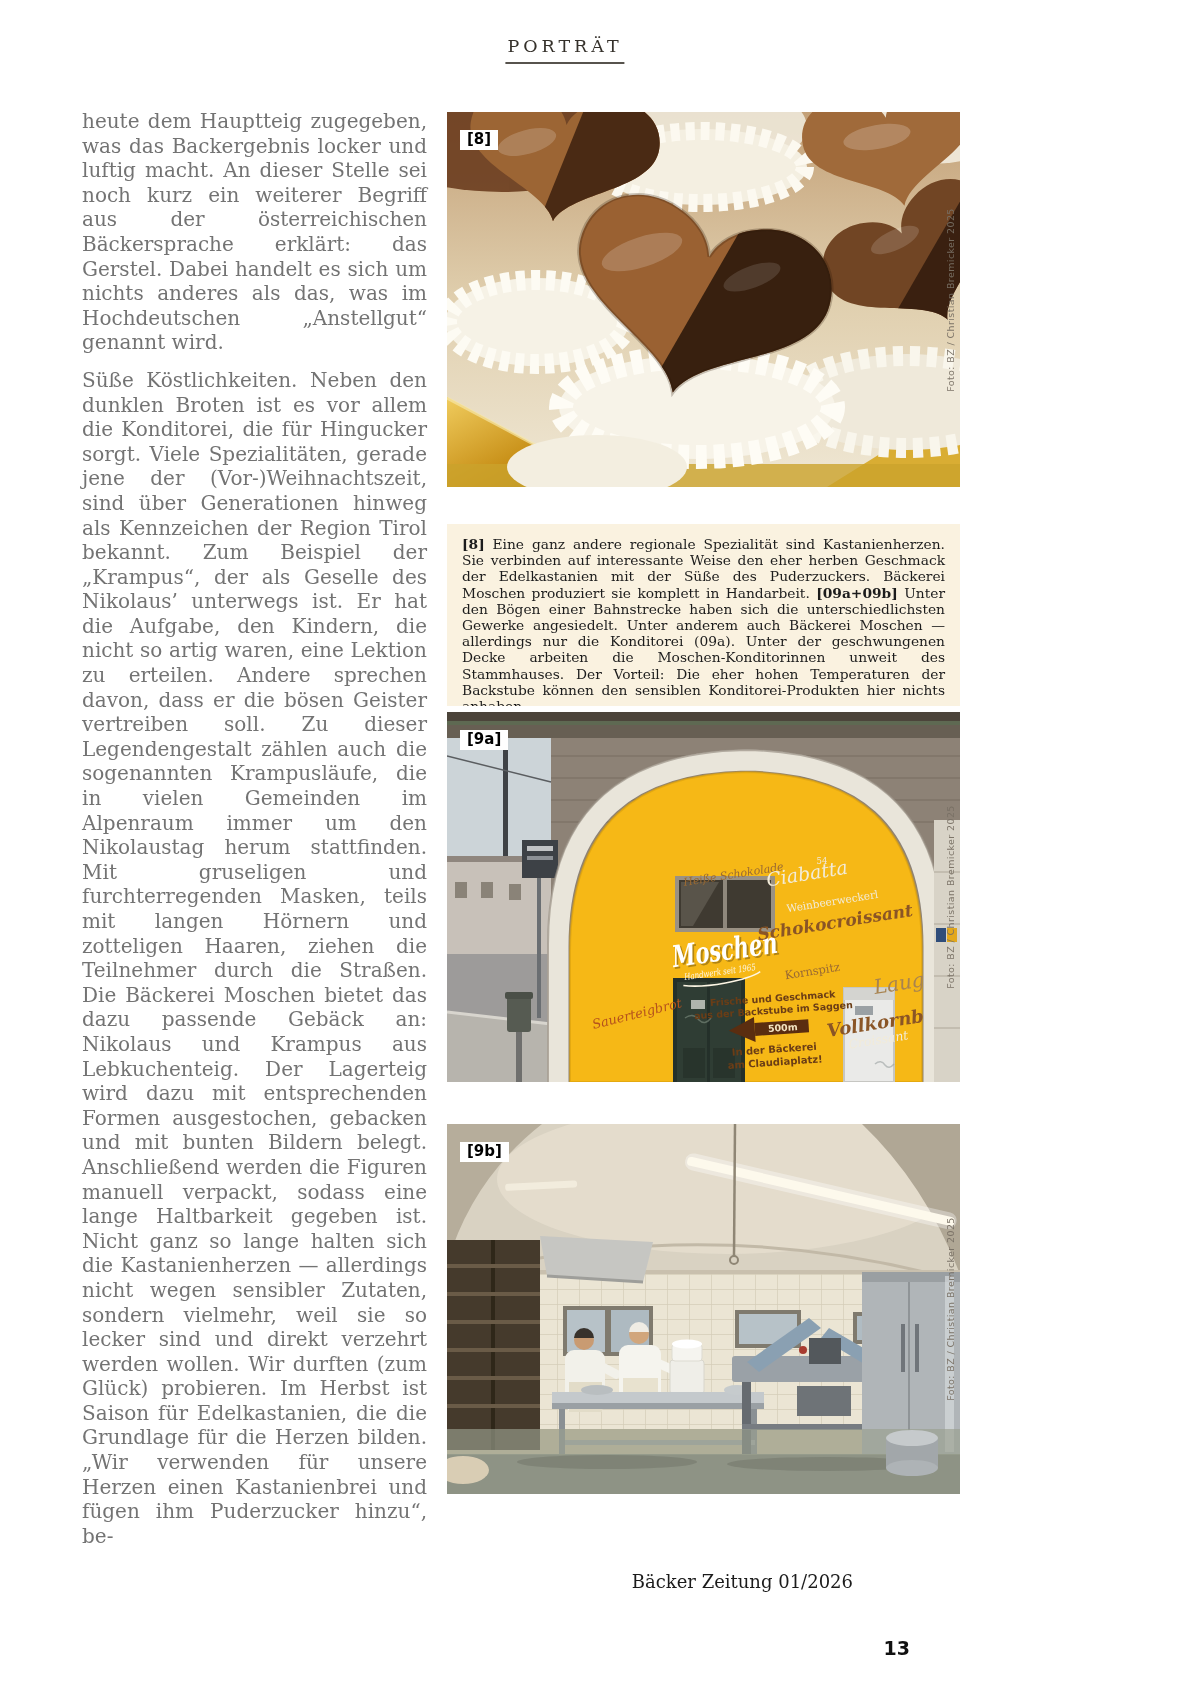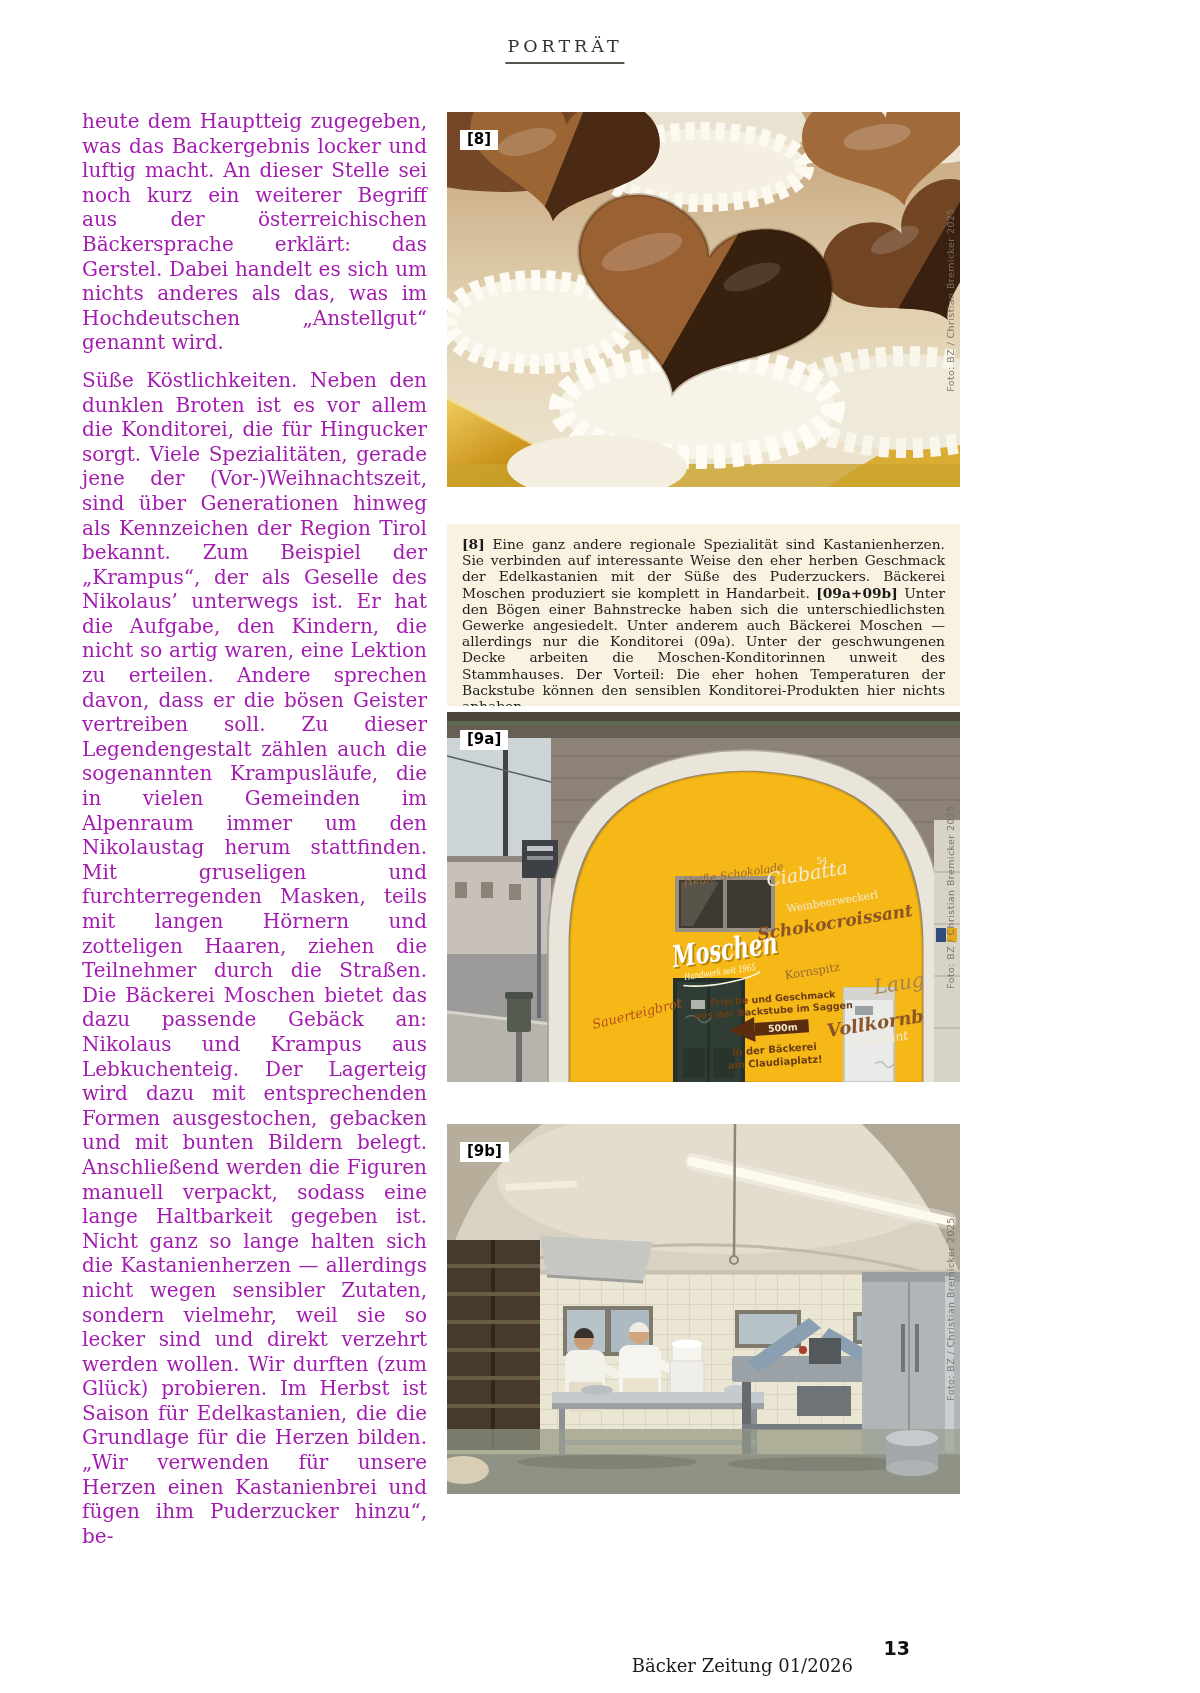--- a/index.html
+++ b/index.html
@@ -2,39 +2,39 @@
 <html lang="de"><head>
 <meta charset="utf-8">
 <style>
   html,body{margin:0;padding:0;background:#ffffff;}
   .page{position:relative;width:1028px;height:1693px;background:#ffffff;overflow:hidden;
         font-family:"DejaVu Serif", serif;color:#1f1f1f;}
   .kicker{position:absolute;top:36px;left:565px;transform:translateX(-50%);
           font-size:17.5px;letter-spacing:4px;color:#35312b;
           border-bottom:2px solid #57534d;padding:0 2px 6px 2px;white-space:nowrap;}
   .col-left{position:absolute;left:82px;top:109px;width:345px;
-            font-size:20px;line-height:24.6px;text-align:justify;color:#a21caf;
+            font-size:20px;line-height:24.6px;text-align:justify;color:#737373;
             hyphens:auto;-webkit-hyphens:auto;}
   .col-left p{margin:0 0 13px 0;}
   .lead{font-weight:normal;}
   .photo{position:absolute;left:447px;width:513px;overflow:hidden;background:#d8c9a8;}
   .photo svg{display:block;}
   .photo-label{position:absolute;top:18px;left:13px;background:#ffffff;color:#000;
                font-family:"DejaVu Sans", sans-serif;font-weight:bold;font-size:15px;
                padding:2px 7px 3px 7px;line-height:1;}
   .photo-credit{position:absolute;right:4px;top:50%;
                 transform:translateY(-50%) rotate(180deg);
                 writing-mode:vertical-rl;
                 font-family:"DejaVu Sans", sans-serif;font-size:9.5px;
                 color:rgba(120,112,100,0.95);letter-spacing:0.4px;white-space:nowrap;}
   .caption{position:absolute;left:447px;top:524px;width:513px;height:182px;
            box-sizing:border-box;background:#faf2e0;padding:12px 15px;
            font-size:13.8px;line-height:16.2px;text-align:justify;color:#1c1c1c;overflow:hidden;}
   .cb{font-weight:bold;}
-  .footer-journal{position:absolute;top:1655px;right:175px;font-size:18px;color:#1c1c1c;}
+  .footer-journal{position:absolute;top:1571px;right:175px;font-size:18px;color:#1c1c1c;}
   .footer-page{position:absolute;top:1637px;right:118px;font-size:19px;font-weight:bold;
                font-family:"DejaVu Sans", sans-serif;color:#111;text-align:center;}
   text{font-family:"DejaVu Serif", serif;}
   .sans{font-family:"DejaVu Sans", sans-serif;}
 </style>
 </head>
 <body>
 
 <div class="page">
 

